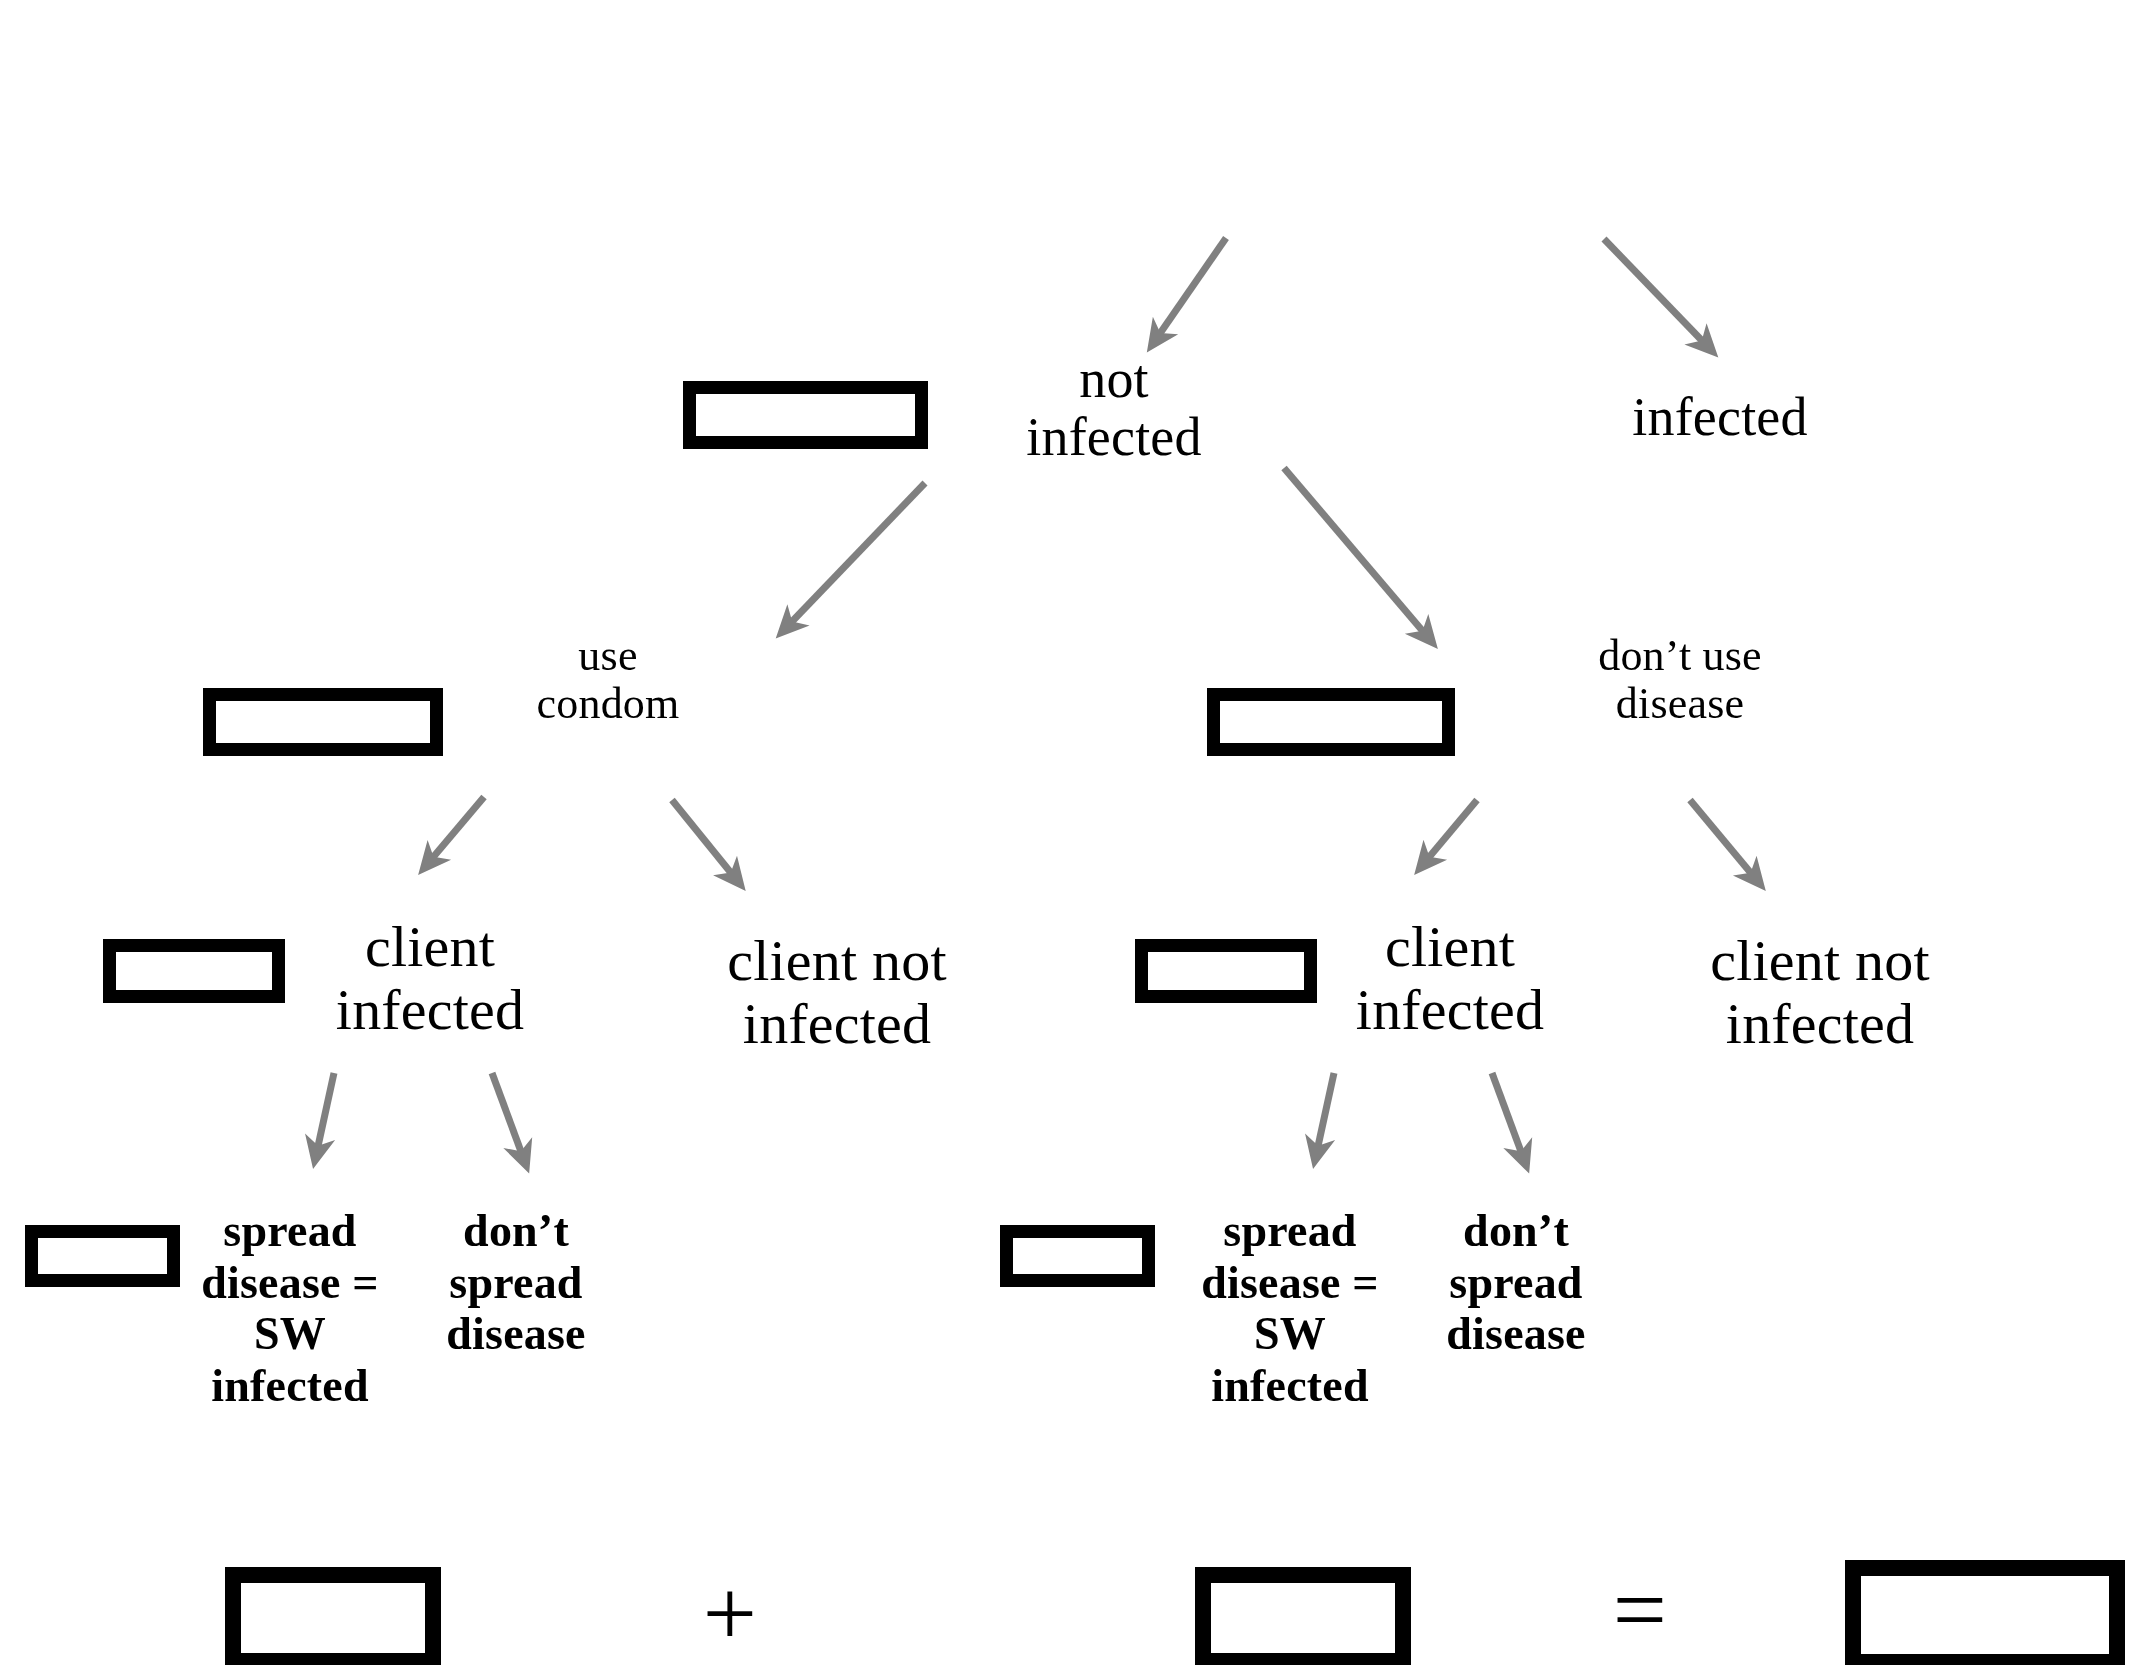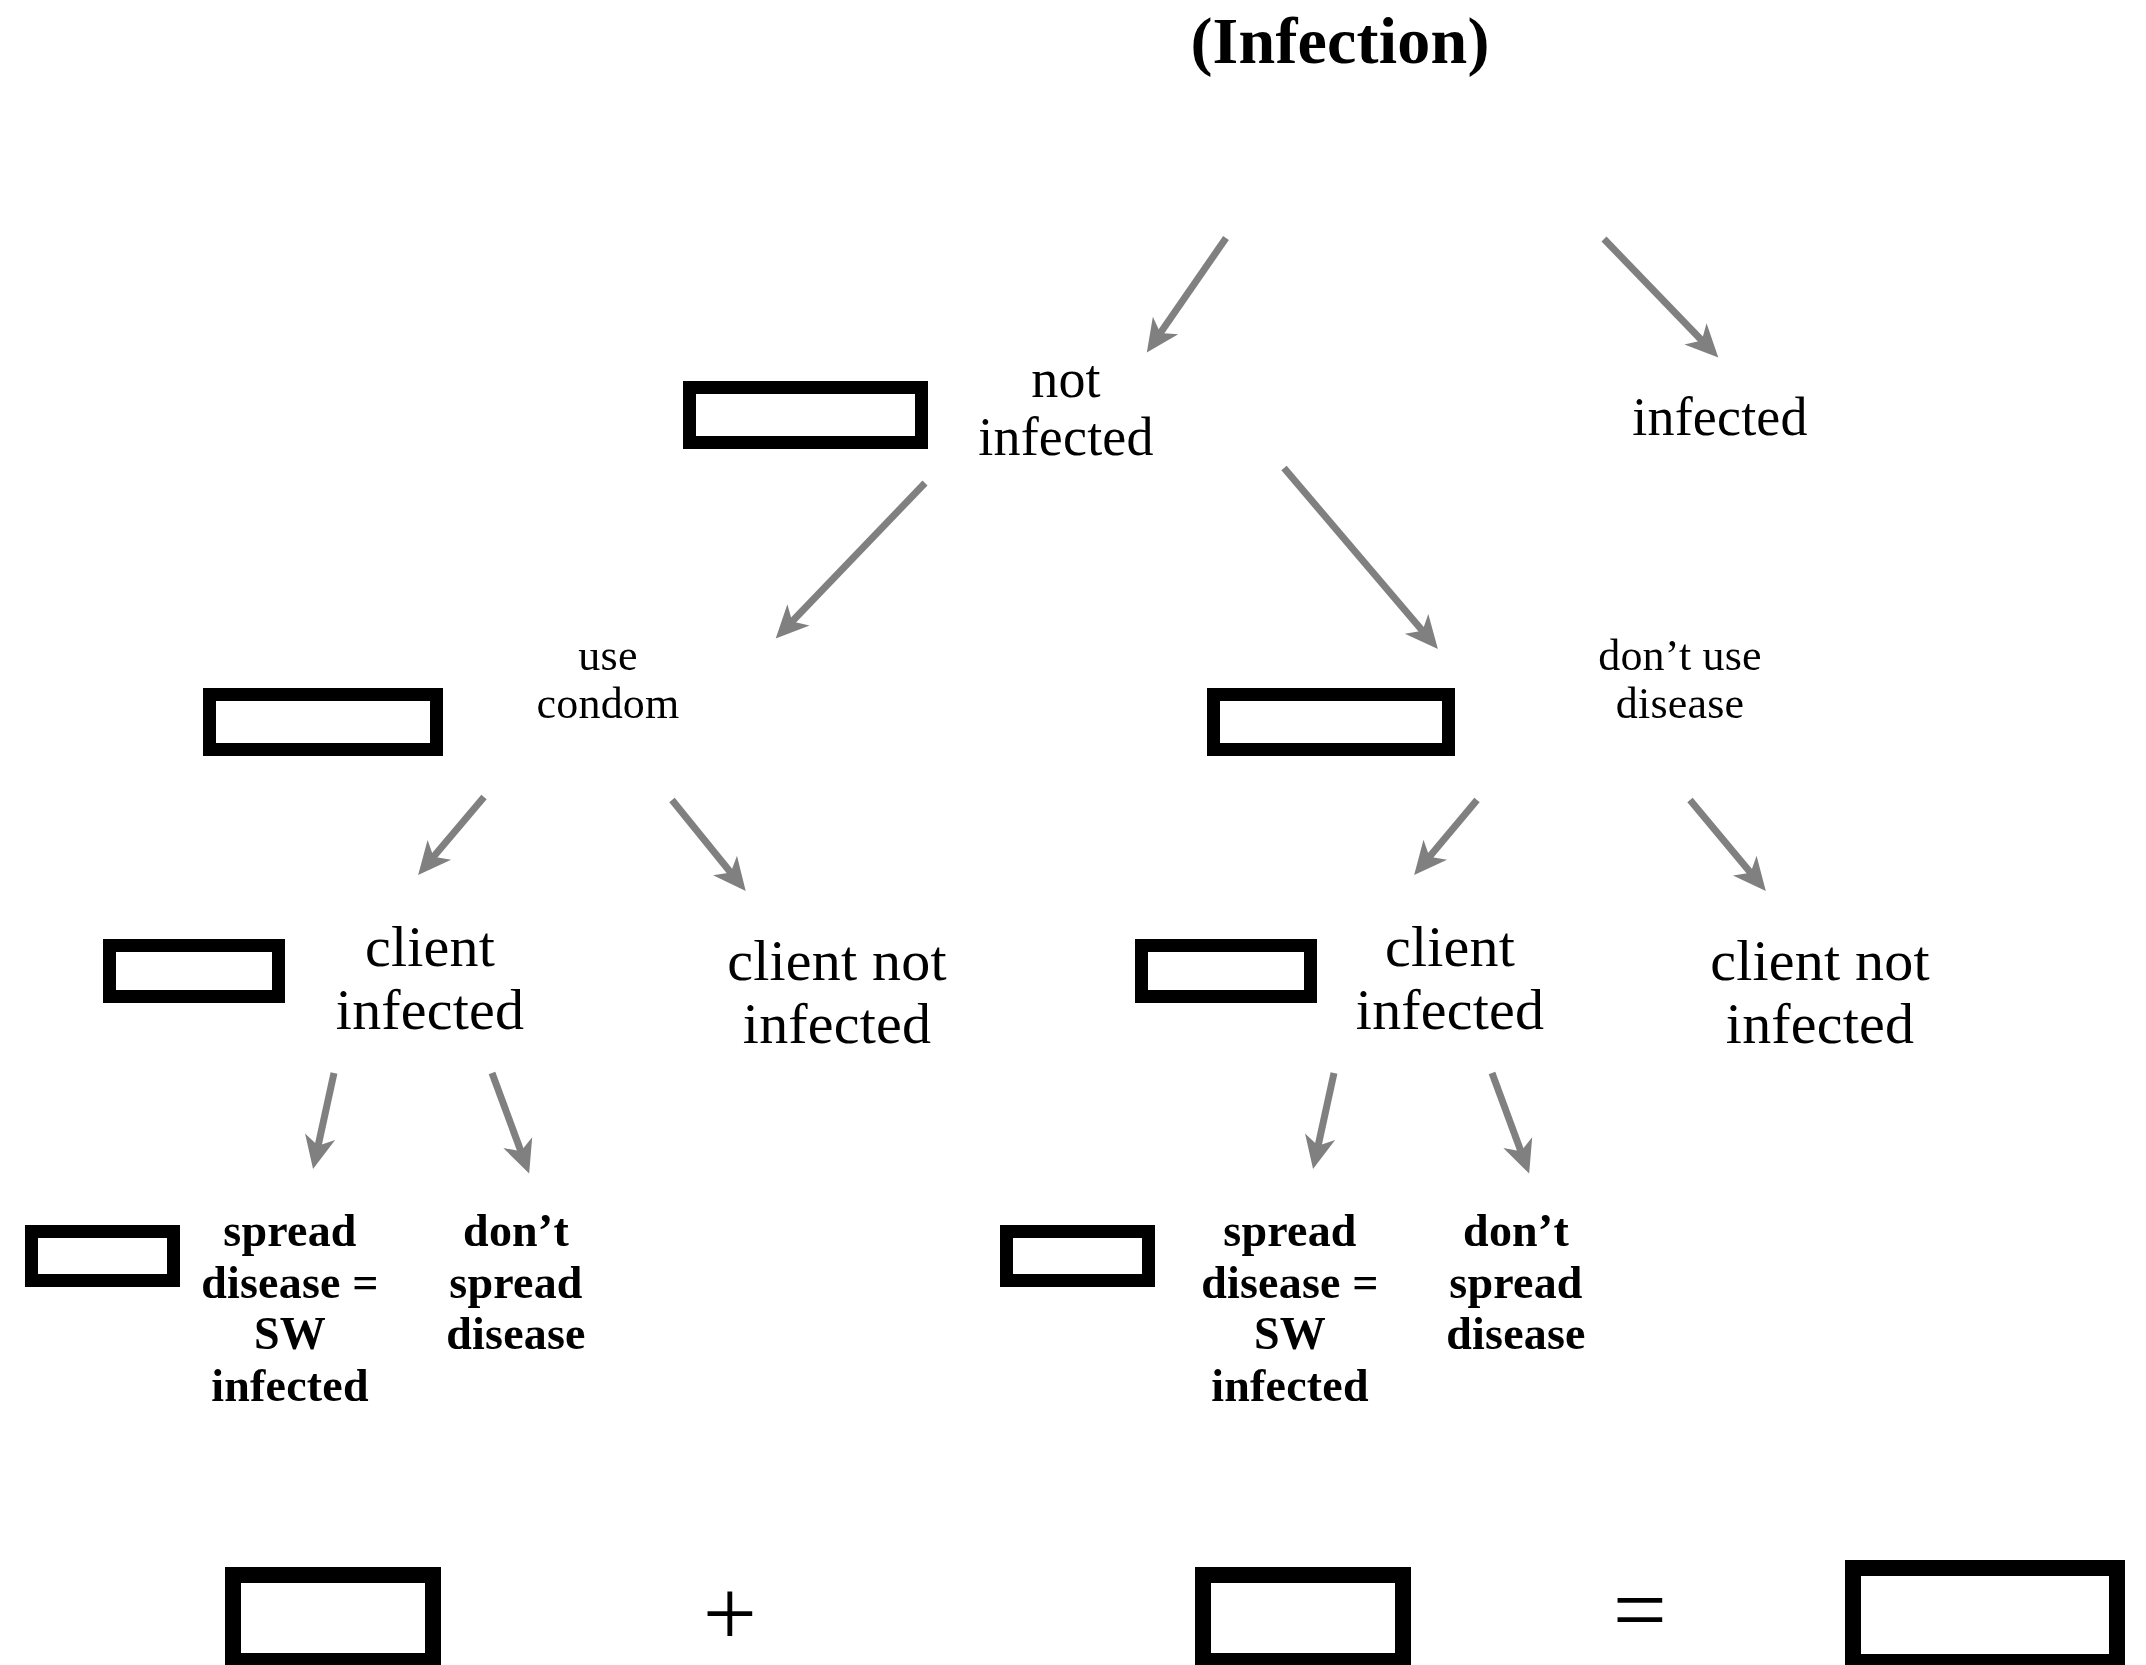--- a/index.html
+++ b/index.html
@@ -94,25 +94,24 @@
 
     <line x1="334" y1="1073" x2="315" y2="1160" stroke="#808080" stroke-width="7" marker-end="url(#ah)"></line>
 
     <line x1="492" y1="1073" x2="526" y2="1165" stroke="#808080" stroke-width="7" marker-end="url(#ah)"></line>
 
     <line x1="1334" y1="1073" x2="1315" y2="1160" stroke="#808080" stroke-width="7" marker-end="url(#ah)"></line>
 
     <line x1="1492" y1="1073" x2="1526" y2="1165" stroke="#808080" stroke-width="7" marker-end="url(#ah)"></line>
   </svg>
 
-  <div class="node title-bold" style="left:1080px;top:8px;width:520px;">(Infection)</div>
 
   <div class="box thick" style="left:683px;top:381px;width:245px;height:68px;"></div>
 
-  <div class="node lvl1" style="left:936px;top:350px;width:260px;">not
+  <div class="node lvl1" style="left:984px;top:350px;width:260px;">not
 infected</div>
 
   <div class="node lvl1" style="left:1570px;top:388px;width:300px;">infected</div>
 
   <div class="box thick" style="left:203px;top:688px;width:240px;height:68px;"></div>
 
   <div class="node lvl2" style="left:448px;top:632px;width:320px;">use
 condom</div>
 
   <div class="box thick" style="left:1207px;top:688px;width:248px;height:68px;"></div>

